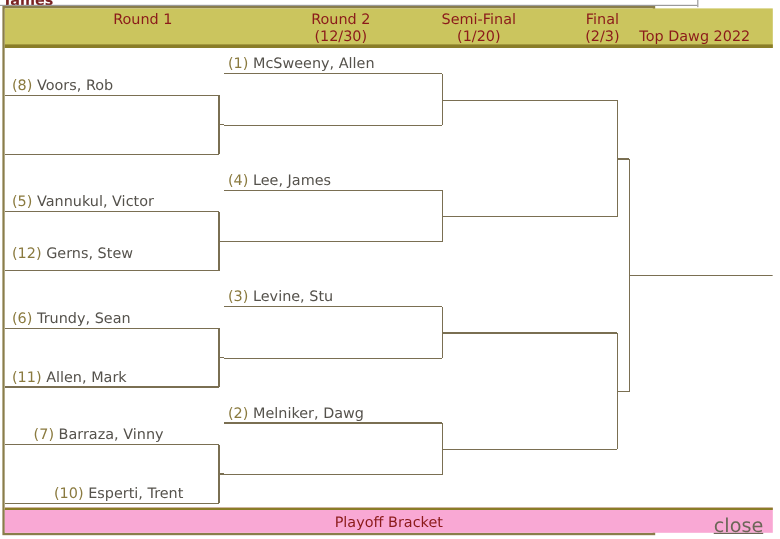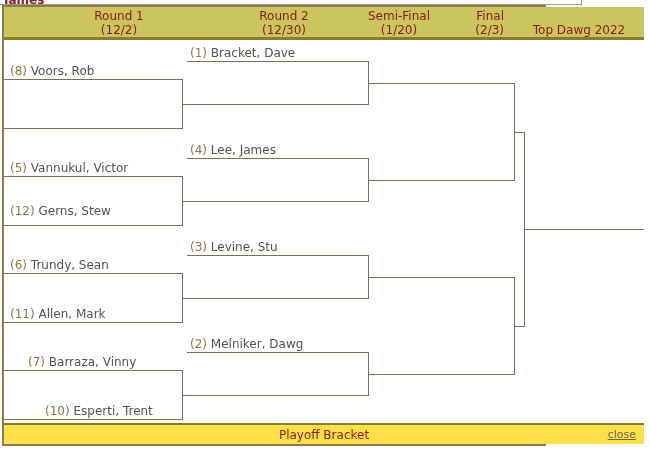--- a/index.html
+++ b/index.html
@@ -74,21 +74,21 @@
     text-align: center;
     line-height: 14px;
     white-space: nowrap;
   }
   .hdr-label .l1 { display: block; }
   .hdr-label .l2 { display: block; }
 
   .hdr-r1   { left: 20px;  top: 2px;  width: 190px; }
   .hdr-r2   { left: 200px; top: 2px;  width: 160px; }
   .hdr-sf   { left: 355px; top: 2px;  width: 80px;  }
-  .hdr-f    { left: 448px; top: 2px;  width: 52px; text-align: right;  }
+  .hdr-f    { left: 472px; top: 2px;  width: 52px;  }
   .hdr-title{ left: 505px; top: 16px; width: 140px; }
 
   
   .bracket {
     position: absolute;
     left: 0;
     top: 33px;
     width: 640px;
     height: 384px;
     background: #ffffff;
@@ -109,60 +109,59 @@
   }
   .slot .seed { color: #8a7a3f; }
 
   
   .footer {
     position: absolute;
     left: 0;
     bottom: 0;
     width: 640px;
     height: 21px;
-    background: #fde047;
+    background: #f9a8d4;
     border-top: 2px solid #8a7d28;
     box-sizing: border-box;
   }
   .footer-title {
     position: absolute;
     left: 0;
     right: 0;
     top: 3px;
     text-align: center;
     color: #8b1a1a;
     font-size: 12px;
     font-weight: normal;
   }
   .footer-close {
     position: absolute;
     right: 8px;
     top: 3px;
     color: #6b6657;
-    font-size: 11px;
+    font-size: 16px;
     text-decoration: underline;
     cursor: pointer;
   }
 </style>
 </head>
 <body>
 
 <div id="app">
 
   <div class="bg-text">James</div>
   <div class="bg-rule"></div>
   <div class="bg-rule2"></div>
 
   <div class="window">
 
     <div class="header">
 
       <div class="hdr-label hdr-r1">
         <span class="l1">Round 1</span>
-        <span class="l2">(12/2)</span>
       </div>
 
       <div class="hdr-label hdr-r2">
         <span class="l1">Round 2</span>
         <span class="l2">(12/30)</span>
       </div>
 
       <div class="hdr-label hdr-sf">
         <span class="l1">Semi-Final</span>
         <span class="l2">(1/20)</span>
@@ -258,21 +257,21 @@
         <span class="seed">(7) </span>
         <span>Barraza, Vinny</span>
       </div>
       <div class="slot" style="left:6px; top:365px;margin-left:35px;">
         <span class="seed">(10) </span>
         <span>Esperti, Trent</span>
       </div>
 
       <div class="slot" style="left:186px; top:7px;">
         <span class="seed">(1) </span>
-        <span>Bracket, Dave</span>
+        <span>McSweeny, Allen</span>
       </div>
       <div class="slot" style="left:186px; top:104px;">
         <span class="seed">(4) </span>
         <span>Lee, James</span>
       </div>
       <div class="slot" style="left:186px; top:201px;">
         <span class="seed">(3) </span>
         <span>Levine, Stu</span>
       </div>
       <div class="slot" style="left:186px; top:298px;">

